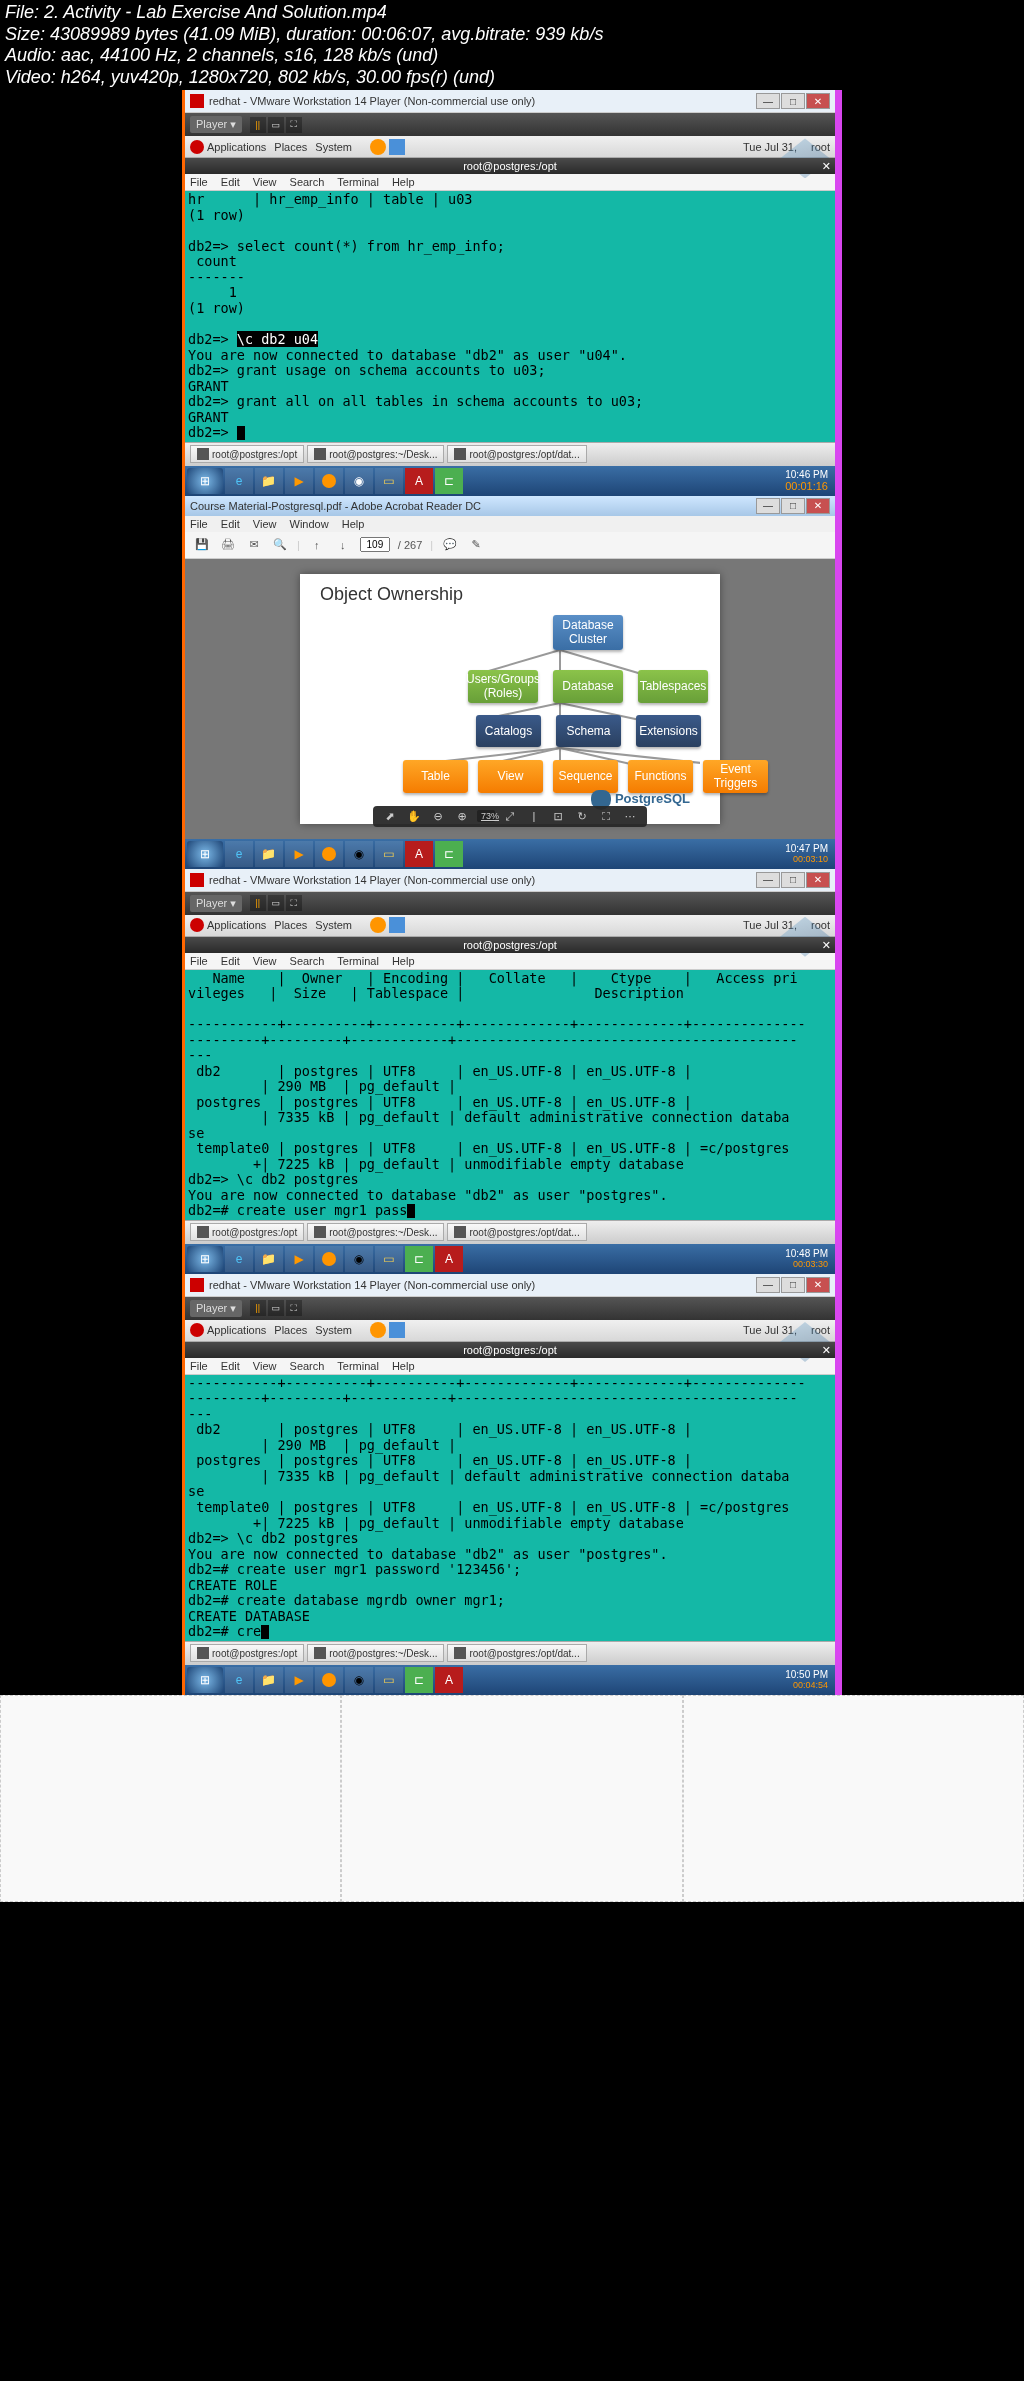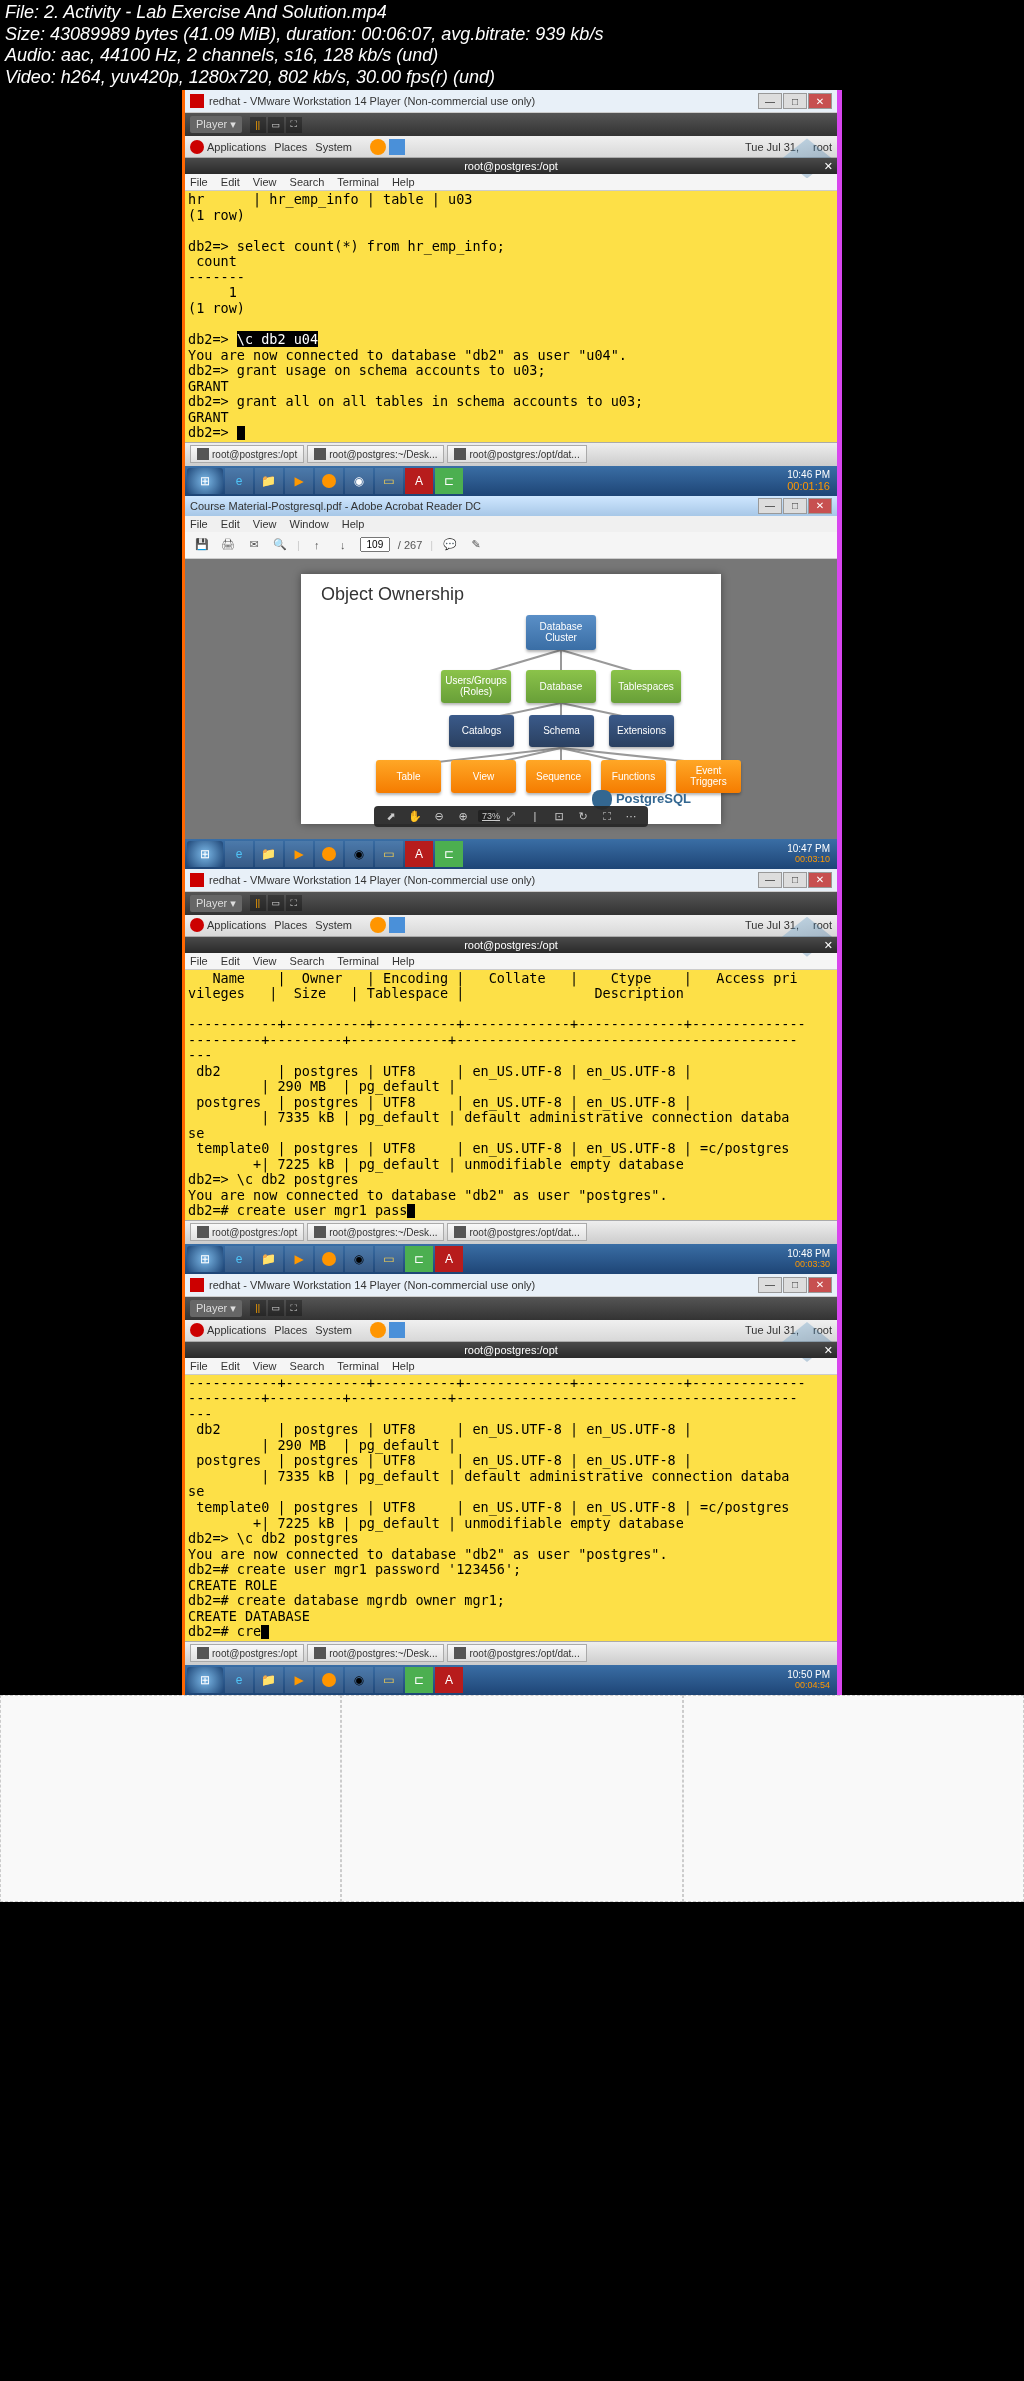--- a/index.html
+++ b/index.html
@@ -1,19 +1,19 @@
 <!DOCTYPE html>
 <html><head>
 <meta charset="utf-8">
 <style>
 * { margin: 0; padding: 0; box-sizing: border-box; }
 body { font-family: sans-serif; width: 1024px; background: #000; font-size: 12px; }
 .header-info { background: #000; color: #fff; font-family: Arial; font-style: italic; font-size: 18px; padding: 2px 5px; line-height: 1.2; }
 .screenshot { width: 660px; margin: 0 auto; position: relative; background: #fff; }
-.orange-border { border-left: 3px solid #ff6600; border-right: 5px solid #d946ef; }
+.orange-border { border-left: 3px solid #ff6600; border-right: 7px solid #d946ef; }
 
 .vmware-bar { background: #e8f0f8; border-bottom: 1px solid #ccc; padding: 3px 5px; display: flex; align-items: center; font-size: 11px; color: #333; }
 .vmware-bar .icon { width: 14px; height: 14px; background: #cc0000; margin-right: 5px; }
 .win-controls { margin-left: auto; display: flex; gap: 1px; }
 .win-btn { width: 24px; height: 16px; background: #ddd; border: 1px solid #999; display: flex; align-items: center; justify-content: center; font-size: 10px; cursor: pointer; }
 .win-btn.close { background: #c75050; color: #fff; }
 
 .player-bar { background: linear-gradient(#555, #333); padding: 3px 5px; display: flex; align-items: center; gap: 8px; color: #ddd; font-size: 11px; }
 .player-bar .btn { background: #666; padding: 2px 6px; border-radius: 2px; }
 .play-icons { display: flex; gap: 2px; }
@@ -25,21 +25,21 @@
 .gnome-bar .right { margin-left: auto; display: flex; gap: 14px; }
 .app-icons { display: flex; gap: 3px; margin-left: 10px; }
 .app-icons span { width: 16px; height: 16px; }
 .ff-icon { background: #ff9500; border-radius: 50%; }
 .mail-icon { background: #4a90d9; }
 
 .term-title { background: linear-gradient(#4a4a4a, #2a2a2a); color: #fff; text-align: center; padding: 2px; font-size: 11px; position: relative; }
 .term-title .close-x { position: absolute; right: 4px; top: 2px; cursor: pointer; }
 .term-menu { background: #f5f5f5; border-bottom: 1px solid #ccc; padding: 2px 5px; font-size: 11px; color: #333; }
 .term-menu span { margin-right: 10px; cursor: pointer; }
-.term-body { background: #fde047; color: #000; font-family: "DejaVu Sans Mono", monospace; font-size: 13.5px; padding: 1px 3px; white-space: pre; line-height: 1.15; overflow: hidden; }
+.term-body { background: #14b8a6; color: #000; font-family: "DejaVu Sans Mono", monospace; font-size: 13.5px; padding: 1px 3px; white-space: pre; line-height: 1.15; overflow: hidden; }
 .inverted { background: #000; color: #fff; }
 .cursor { background: #000; display: inline-block; width: 8px; height: 14px; vertical-align: text-bottom; }
 
 .taskbar { background: linear-gradient(#eee, #ccc); border-top: 1px solid #aaa; padding: 2px 5px; display: flex; align-items: center; gap: 3px; height: 24px; }
 .task-item { background: linear-gradient(#f8f8f8, #e0e0e0); border: 1px solid #aaa; padding: 2px 6px; font-size: 10px; color: #333; display: flex; align-items: center; gap: 3px; cursor: pointer; }
 .task-item .ticon { width: 12px; height: 12px; background: #555; }
 
 .win-taskbar { background: linear-gradient(#3a6ea5, #1e4576); height: 30px; display: flex; align-items: center; padding: 0 2px; gap: 2px; }
 .win-start { width: 36px; height: 26px; background: radial-gradient(circle, #7cb9e8, #1e4576); border-radius: 3px; display: flex; align-items: center; justify-content: center; color: #fff; }
 .win-task { width: 28px; height: 26px; background: rgba(255,255,255,0.1); display: flex; align-items: center; justify-content: center; cursor: pointer; }
@@ -50,21 +50,21 @@
 .adobe-menu span { margin-right: 10px; cursor: pointer; }
 .adobe-tabs { background: #eee; border-bottom: 1px solid #ccc; display: flex; align-items: center; padding: 4px 8px; font-size: 12px; }
 .adobe-tabs .tab { padding: 4px 10px; border: 1px solid #ccc; border-bottom: none; background: #fff; margin-left: 10px; }
 .adobe-toolbar { background: #f5f5f5; border-bottom: 1px solid #ccc; padding: 4px 8px; display: flex; align-items: center; gap: 8px; font-size: 11px; color: #555; }
 .adobe-toolbar .tbtn { width: 18px; height: 18px; border: 1px solid transparent; display: flex; align-items: center; justify-content: center; cursor: pointer; }
 .adobe-content { background: #777; padding: 15px; height: 280px; display: flex; justify-content: center; position: relative; }
 .pdf-page { background: #fff; width: 420px; padding: 10px 20px; box-shadow: 0 0 8px rgba(0,0,0,0.4); }
 .pdf-title { font-size: 18px; color: #333; margin-bottom: 10px; }
 
 .diagram { position: relative; height: 200px; }
-.dbox { position: absolute; border-radius: 3px; color: #fff; font-size: 10px; display: flex; align-items: center; justify-content: center; text-align: center; padding: 16px; box-shadow: 0 2px 3px rgba(0,0,0,0.3); cursor: pointer; }
+.dbox { position: absolute; border-radius: 3px; color: #fff; font-size: 12px; display: flex; align-items: center; justify-content: center; text-align: center; padding: 16px; box-shadow: 0 2px 3px rgba(0,0,0,0.3); cursor: pointer; margin-left: 28px; }
 .dbox.blue { background: linear-gradient(#5a8fc7, #3a6ea5); }
 .dbox.green { background: linear-gradient(#8bc34a, #689f38); }
 .dbox.darkblue { background: linear-gradient(#3a5a8a, #2a4060); }
 .dbox.orange { background: linear-gradient(#ffa726, #f57c00); }
 .pg-logo { position: absolute; bottom: 5px; right: 10px; font-size: 13px; color: #336791; font-weight: bold; }
 .pg-logo .eleph { display: inline-block; width: 20px; height: 20px; background: #336791; border-radius: 40% 40% 50% 50%; vertical-align: middle; }
 
 .float-toolbar { position: absolute; bottom: 12px; left: 50%; transform: translateX(-50%); background: rgba(40,40,40,0.95); border-radius: 4px; padding: 4px 8px; display: flex; gap: 6px; align-items: center; }
 .float-toolbar span { color: #ccc; font-size: 11px; cursor: pointer; width: 18px; text-align: center; }
 .float-toolbar .pct { background: #222; padding: 1px 4px; border-radius: 2px; font-size: 9px; text-decoration: underline; }

